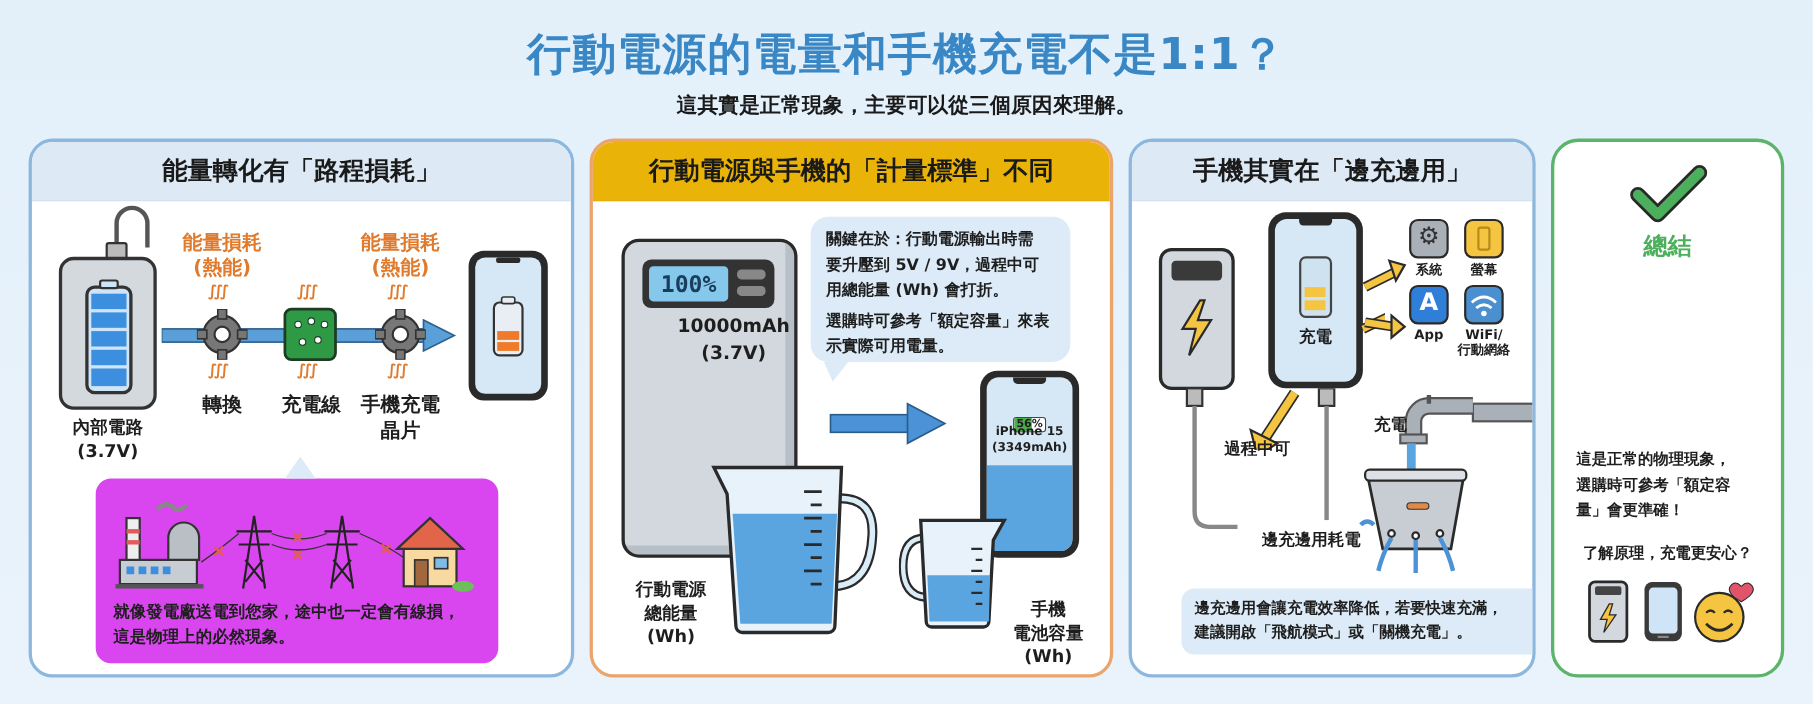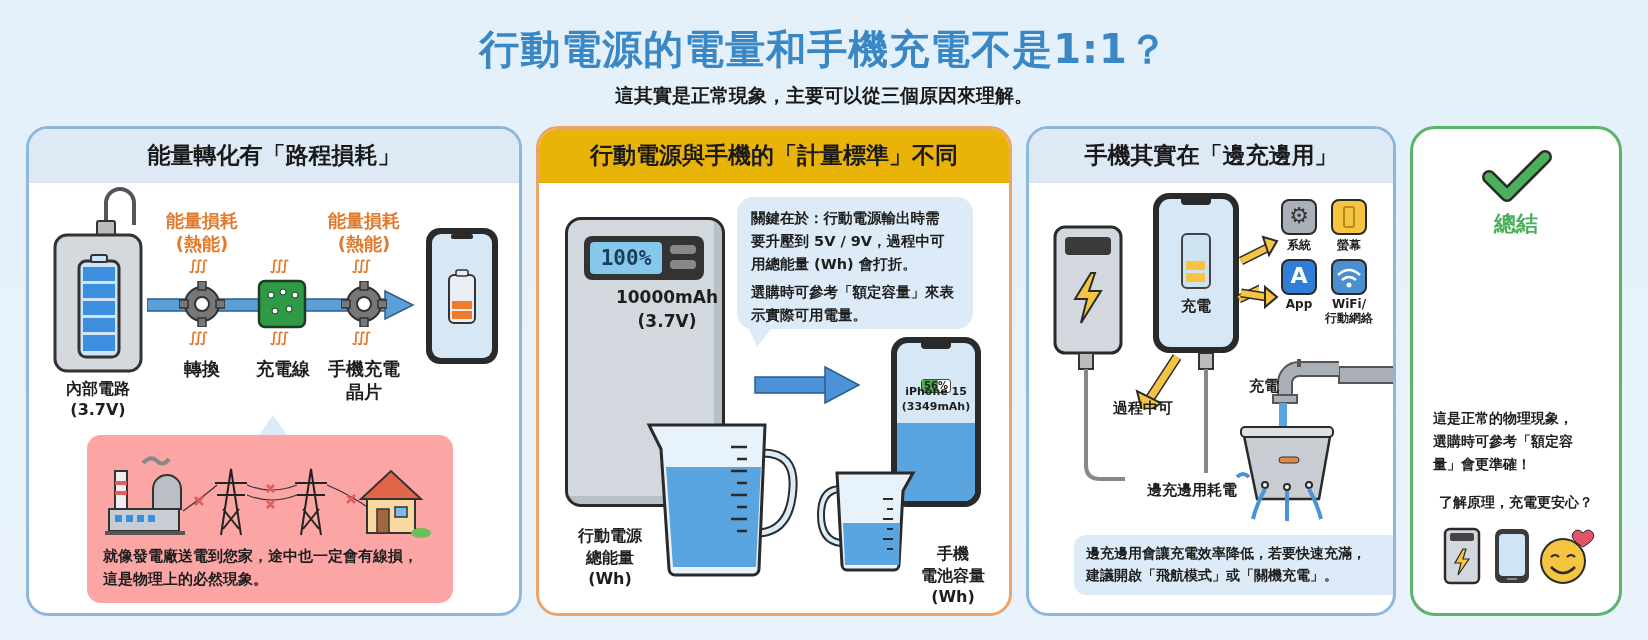--- a/index.html
+++ b/index.html
@@ -133,21 +133,21 @@
   <svg class="abs" style="left:394px; top:96px;" width="78" height="142">
     <rect x="3" y="3" width="72" height="136" rx="14" fill="#2a2a2a"></rect>
     <rect x="9" y="9" width="60" height="124" rx="9" fill="#d6e8f6"></rect>
     <rect x="28" y="9" width="22" height="5" rx="2" fill="#2a2a2a"></rect>
     <rect x="26" y="50" width="26" height="48" rx="5" fill="#e8eef3" stroke="#333" stroke-width="2"></rect>
     <rect x="33" y="45" width="12" height="6" rx="2" fill="#e8eef3" stroke="#333" stroke-width="1.5"></rect>
     <rect x="29" y="76" width="20" height="8" fill="#ef7a2a"></rect>
     <rect x="29" y="86" width="20" height="8" fill="#ef7a2a"></rect>
   </svg>
 
-  <div class="abs" style="left:58px; top:306px; width:366px; height:168px; background:#fca5a5; border-radius:14px;">
+  <div class="abs" style="left:58px; top:306px; width:366px; height:168px; background:#d946ef; border-radius:14px;">
     <div class="abs" style="left:172px; top:-20px; width:0; height:0; border-left:14px solid transparent; border-right:14px solid transparent; border-bottom:20px solid #dcebf7;"></div>
     <svg class="abs" style="left:16px; top:14px;" width="336" height="90">
 
       <g>
         <path d="M40 14 q8 -8 14 -2 q6 6 12 -2" fill="none" stroke="#888" stroke-width="4"></path>
         <rect x="12" y="22" width="12" height="44" fill="#eee" stroke="#333" stroke-width="2"></rect>
         <rect x="12" y="32" width="12" height="4" fill="#e25b5b"></rect>
           <rect x="12" y="42" width="12" height="4" fill="#e25b5b"></rect>
         <rect x="6" y="60" width="70" height="22" fill="#c7cdd2" stroke="#333" stroke-width="2"></rect>
         <path d="M50 60 v-20 a14 14 0 0 1 28 0 v20 z" fill="#b9bfc5" stroke="#333" stroke-width="2"></path>

